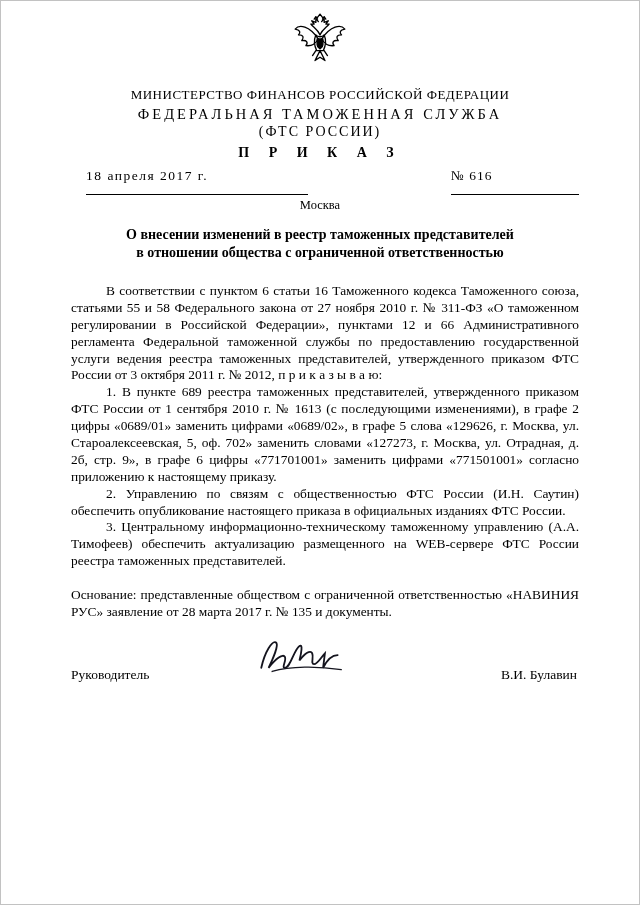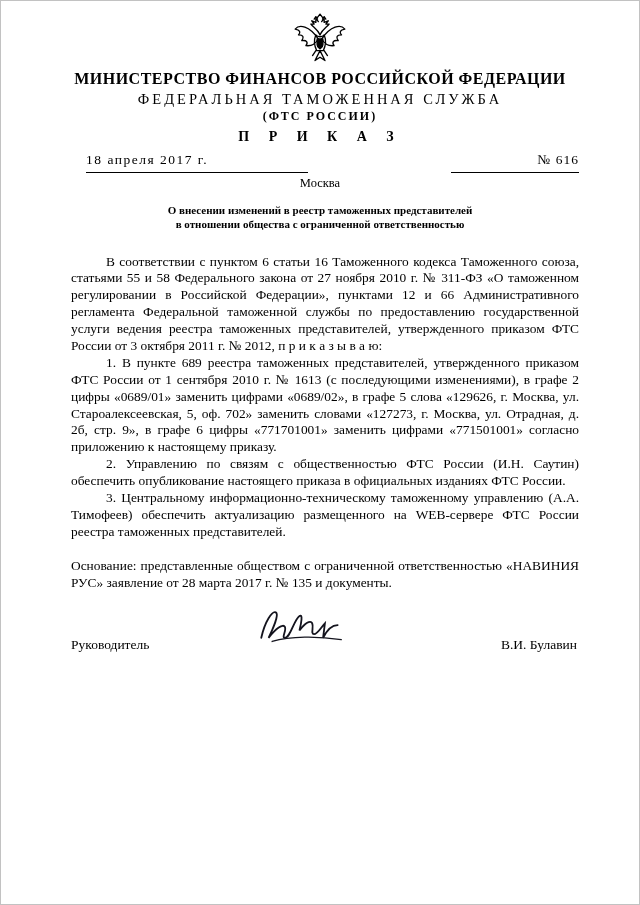--- a/index.html
+++ b/index.html
@@ -11,35 +11,35 @@
     margin: 0 auto;
     background: #fff;
     border: 1px solid #c2c2c2;
     box-sizing: border-box;
     padding-top: 10px;
     overflow: hidden;
   }
   .emblem { text-align: center; height: 58px; }
   .center-line { text-align: center; }
   .ministry {
-    margin-top: 1px;
-    font-weight: bold;
-    font-size: 16px;
+    margin-top: 18px;
+    font-weight: normal;
+    font-size: 13px;
     letter-spacing: 0.5px;
   }
   .agency {
     margin-top: 3px;
     font-weight: normal;
     font-size: 14.5px;
     letter-spacing: 3px;
   }
   .agency-abbr {
     margin-top: 1px;
-    font-weight: bold;
-    font-size: 12px;
+    font-weight: normal;
+    font-size: 14px;
     letter-spacing: 2px;
   }
   .doc-type {
     margin-top: 5px;
     font-weight: bold;
     font-size: 14px;
     letter-spacing: 8px;
   }
   .date-row {
     display: flex;
@@ -50,33 +50,32 @@
   .date-field {
     width: 222px;
     border-bottom: 1.4px solid #000;
     padding-bottom: 2px;
     letter-spacing: 1.5px;
     white-space: nowrap;
   }
   .number-field {
     width: 128px;
     border-bottom: 1.4px solid #000;
-    padding-bottom: 4px;
+    padding-bottom: 10px;
     letter-spacing: 1px;
     white-space: nowrap;
-    text-align: right;
   }
   .city {
     margin-top: 3px;
     font-size: 12.5px;
   }
   .title {
     margin-top: 13px;
     font-weight: bold;
-    font-size: 11px;
+    font-size: 14px;
     line-height: 1.25;
     text-align: center;
   }
   .content {
     margin: 22px 60px 18px 70px;
     font-size: 13.4px;
     line-height: 1.26;
     text-align: justify;
   }
   .para { margin: 0; text-indent: 35px; }

